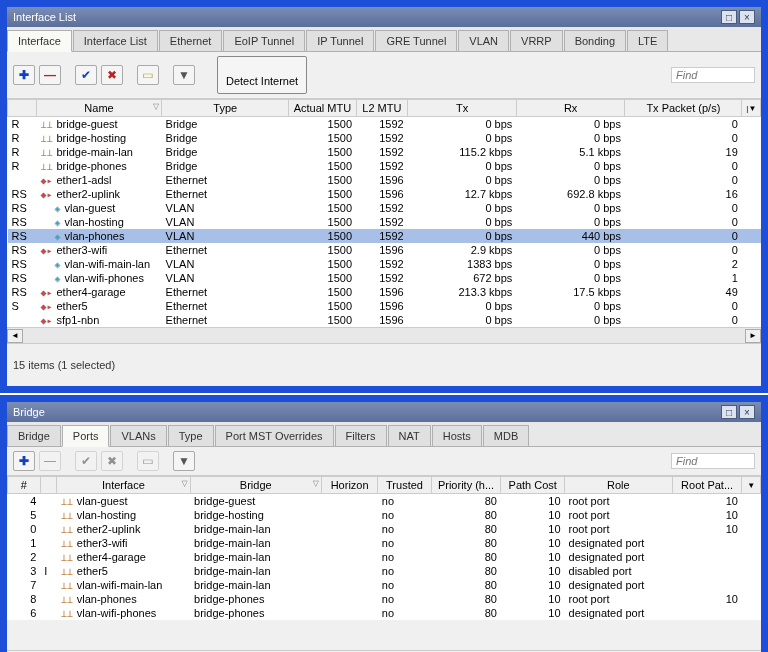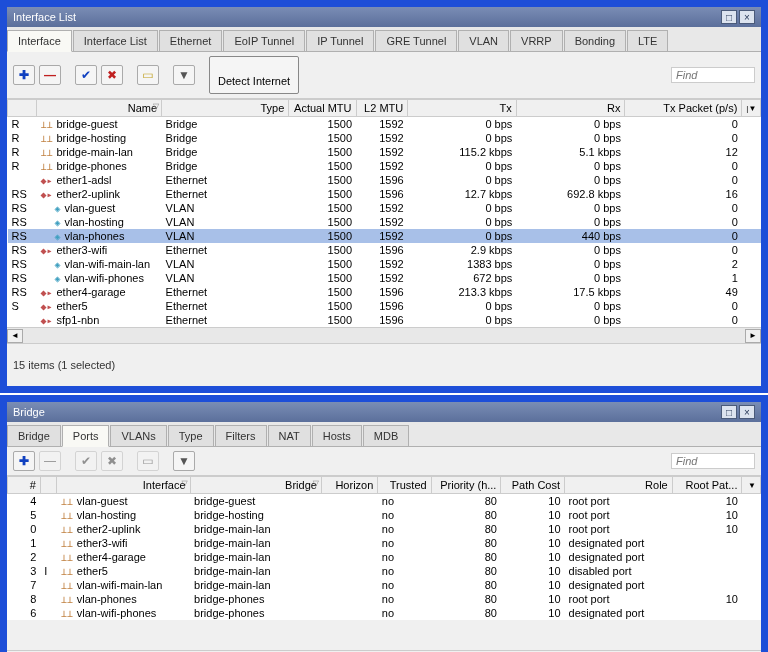--- a/index.html
+++ b/index.html
@@ -8,25 +8,25 @@
 .titlebar{background:linear-gradient(#7a8db5,#5b6f9b);color:#fff;padding:3px 6px;display:flex;align-items:center;}
 .titlebar .title{flex:1;}
 .titlebar .wctrl{display:flex;gap:2px;}
 .wctrl span{width:16px;height:14px;background:#dce3ef;border:1px solid #4a5a7a;display:flex;align-items:center;justify-content:center;color:#2a3a5a;font-size:10px;cursor:pointer;}
 .tabs{display:flex;background:#e8e8e8;border-bottom:1px solid #b0b0b0;padding-top:3px;}
 .tab{padding:4px 10px;background:#e0e0e0;border:1px solid #b0b0b0;border-bottom:none;margin-right:1px;cursor:pointer;color:#333;}
 .tab.active{background:#f9f9f5;border-bottom:1px solid #f9f9f5;margin-bottom:-1px;}
 .toolbar{padding:4px 6px;display:flex;align-items:center;gap:4px;background:#f0f0f0;border-bottom:1px solid #ccc;}
 .tbtn{width:22px;height:20px;border:1px solid #aaa;background:#f5f5f5;display:flex;align-items:center;justify-content:center;cursor:pointer;font-size:12px;border-radius:2px;}
 .tbtn.disabled{opacity:0.4;cursor:default;}
-.detect-btn{padding:18px 8px;height:20px;border:1px solid #888;background:#f5f5f5;cursor:pointer;border-radius:2px;}
+.detect-btn{padding:18px 8px;height:20px;border:1px solid #888;background:#f5f5f5;cursor:pointer;border-radius:2px;margin-left:8px;}
 .find{margin-left:auto;color:#999;font-style:italic;border:1px solid #ccc;padding:1px 4px;width:84px;background:#fff;}
 .grid{background:#fff;overflow:auto;}
 .grid table{border-collapse:collapse;width:100%;table-layout:fixed;}
-.grid th{background:#f0f0f0;border:1px solid #ccc;padding:2px 4px;text-align:right;font-weight:normal;color:#000;position:relative;white-space:nowrap;overflow:hidden;}
+.grid th{background:#f0f0f0;border:1px solid #ccc;padding:2px 4px;text-align:center;font-weight:normal;color:#000;position:relative;white-space:nowrap;overflow:hidden;}
 .grid th.sortable::after{content:'▽';position:absolute;right:2px;font-size:8px;color:#888;}
 .grid td{padding:1px 4px;border-right:0 solid #eee;white-space:nowrap;overflow:hidden;color:#000;}
 .grid tr.sel td{background:#a8c0e8;}
 .grid td.num{text-align:right;}
 .flag-col{width:28px;}
 .icon-br{color:#c08040;}
 .icon-eth{color:#c05050;}
 .icon-vlan{color:#40a0c0;}
 .iname{display:flex;align-items:center;gap:4px;}
 .indent1{padding-left:14px;}
@@ -138,21 +138,21 @@
               <div class="iname ">
                 <span class="ic icon-br">⊥⊥</span>
                 <span>bridge-main-lan</span>
               </div>
             </td>
             <td>Bridge</td>
             <td class="num">1500</td>
             <td class="num">1592</td>
             <td class="num">115.2 kbps</td>
             <td class="num">5.1 kbps</td>
-            <td class="num">12</td>
+            <td class="num">19</td>
             <td></td>
           </tr>
           <tr>
             <td class="flag-col">R</td>
             <td>
               <div class="iname ">
                 <span class="ic icon-br">⊥⊥</span>
                 <span>bridge-phones</span>
               </div>
             </td>
@@ -357,20 +357,21 @@
     <div class="wctrl">
       <span>□</span>
       <span>×</span>
     </div>
   </div>
   <div class="tabs" id="tabs2">
       <div class="tab">Bridge</div>
       <div class="tab active">Ports</div>
       <div class="tab">VLANs</div>
       <div class="tab">Type</div>
+      <div class="tab">Port MST Overrides</div>
       <div class="tab">Filters</div>
       <div class="tab">NAT</div>
       <div class="tab">Hosts</div>
       <div class="tab">MDB</div>
     </div>
   <div class="toolbar">
     <div class="tbtn" style="color:#1040c0;font-weight:bold;">✚</div>
     <div class="tbtn disabled">—</div>
     <div style="width:6px;"></div>
     <div class="tbtn disabled">✔</div>

